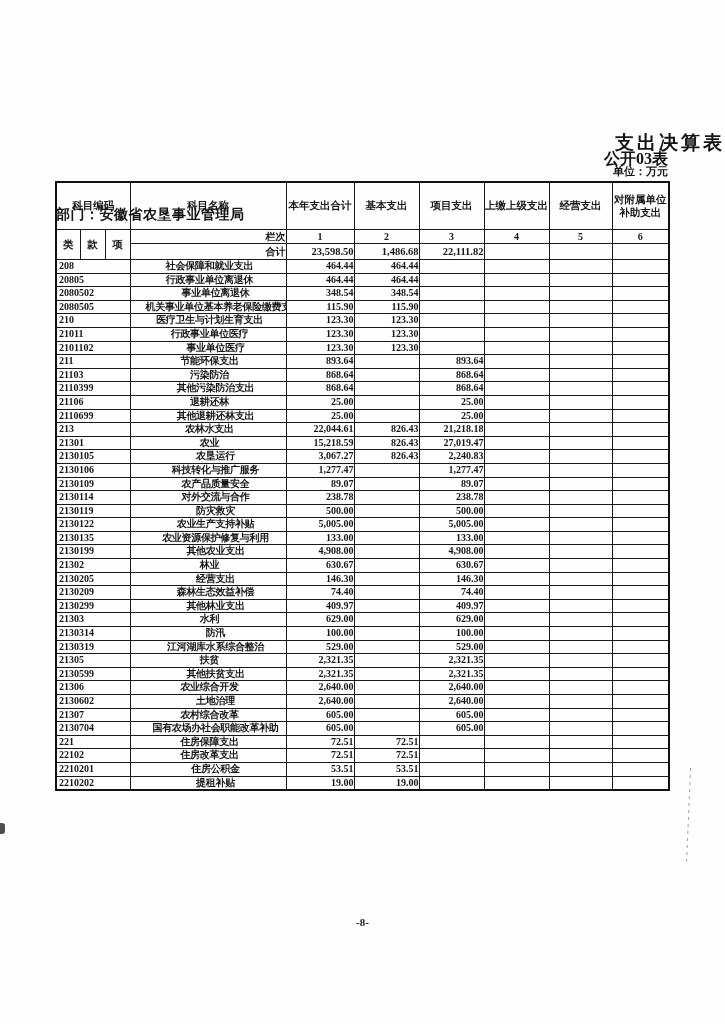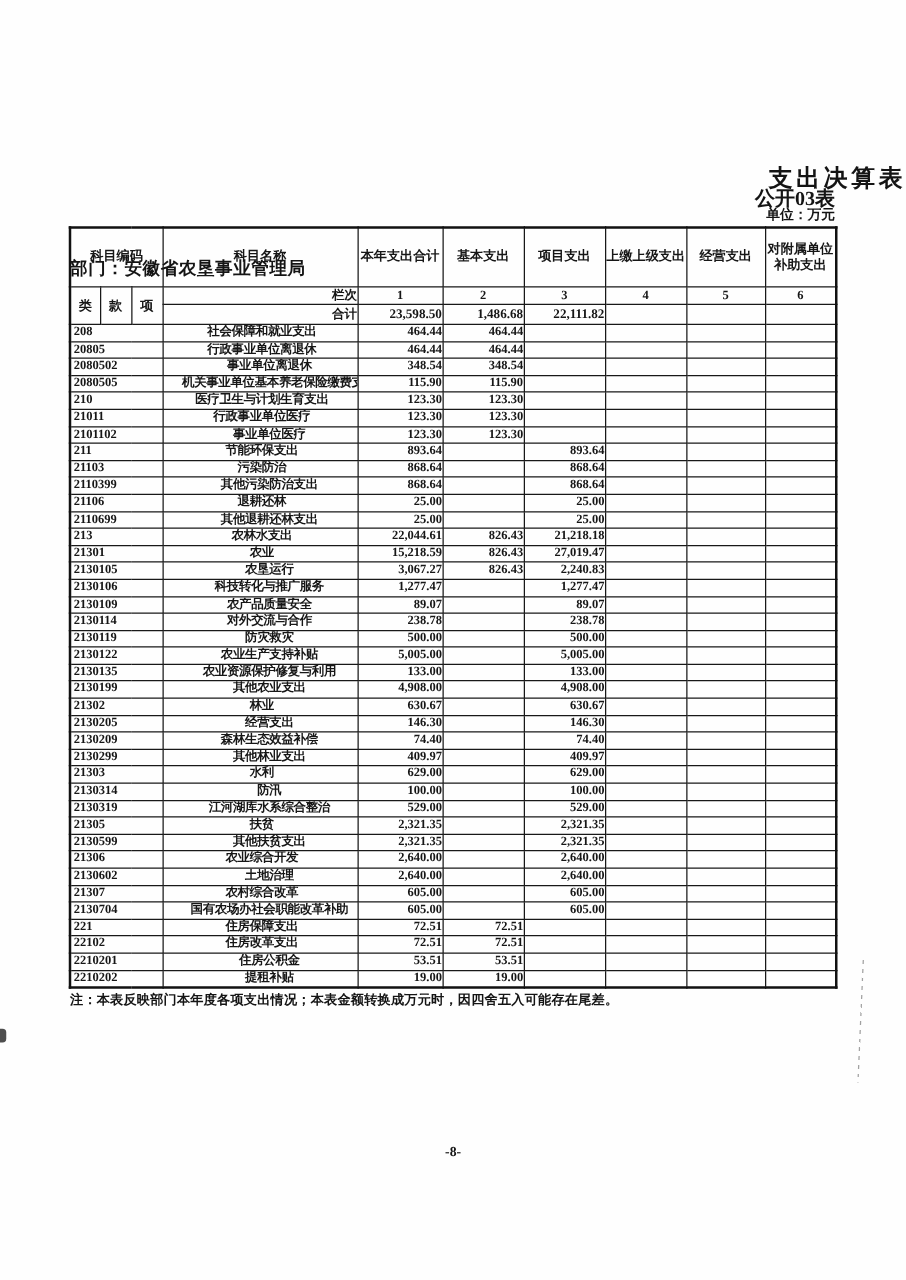--- a/index.html
+++ b/index.html
@@ -535,18 +535,17 @@
           <td class="num">19.00</td>
           <td class="num">19.00</td>
           <td class="num"></td>
           <td class="num"></td>
           <td class="num"></td>
           <td class="num"></td>
         </tr>
       </tbody>
   </table>
 
-  <div class="footnote">注：本表反映部门本年度各项支出情况；本表金额转换成万元时，因四舍五入可能存在尾差。</div>
   <div class="page-number">-8-</div>
 
   <div class="scan-streak"></div>
   <div class="scan-smudge"></div>
 </div>
 
 </body></html>

